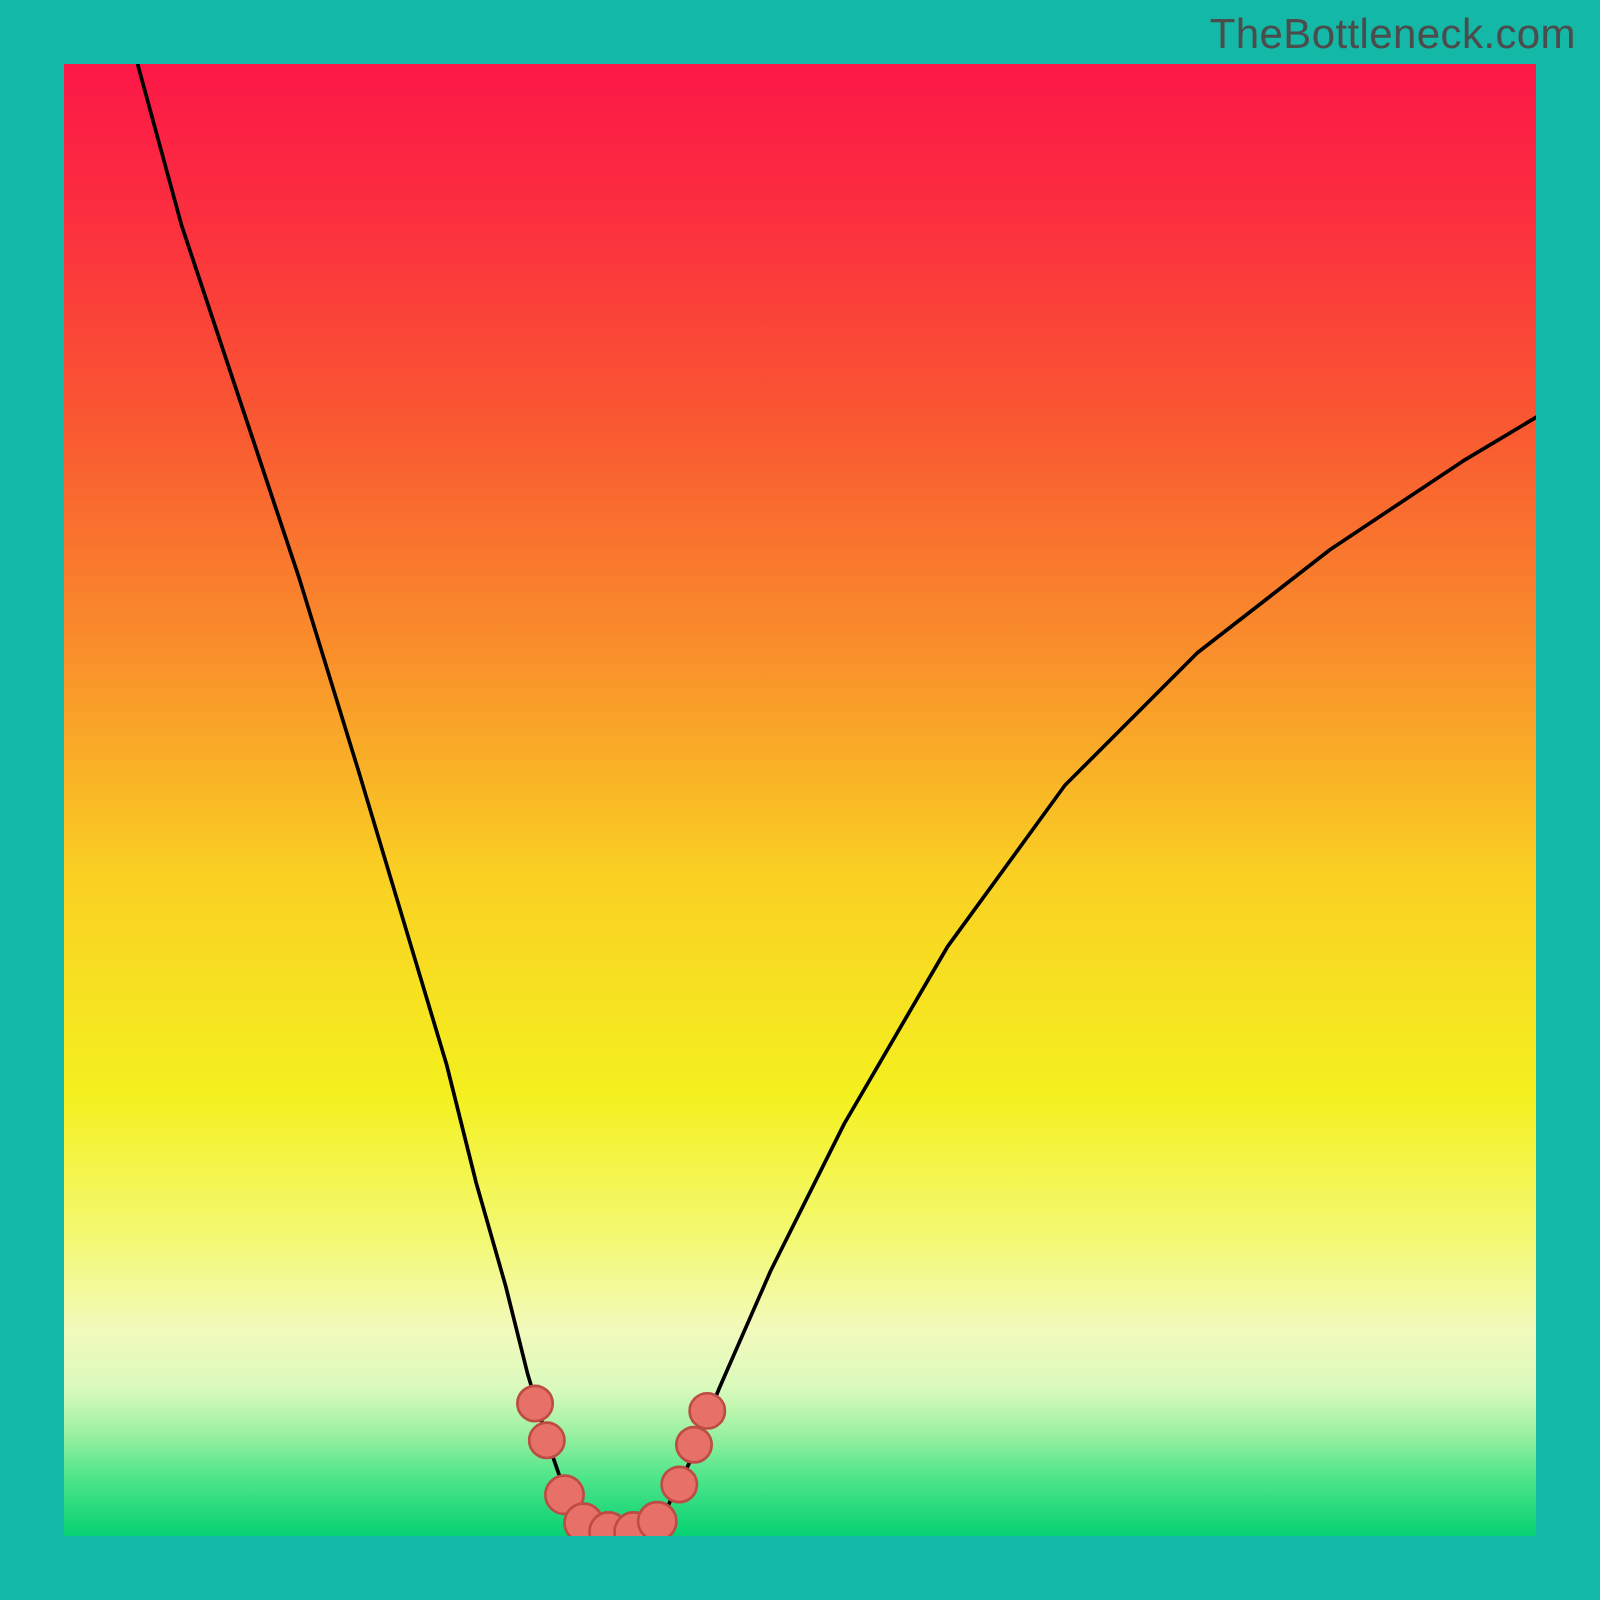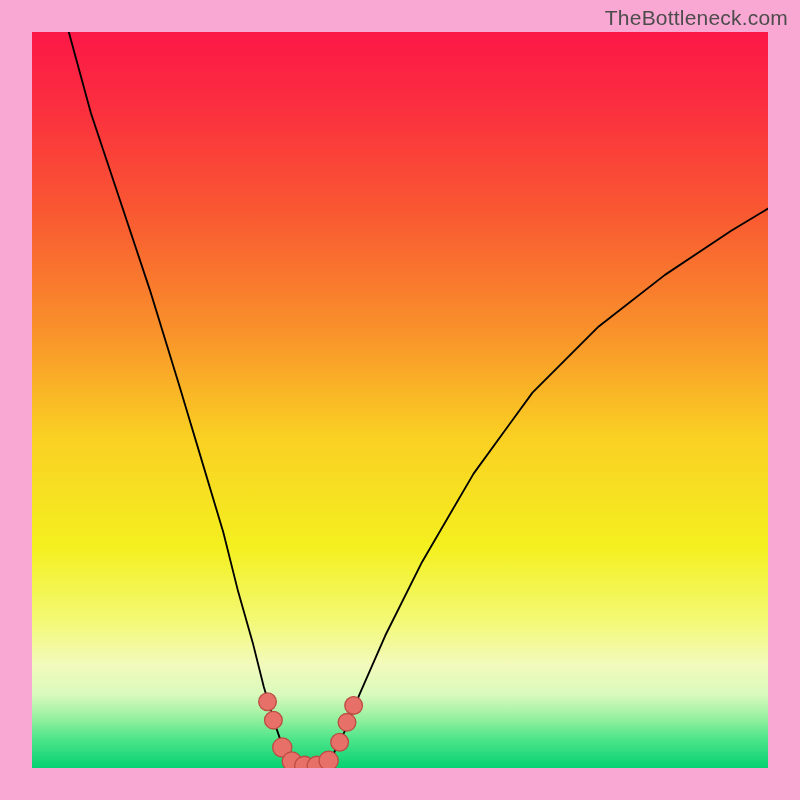--- a/index.html
+++ b/index.html
@@ -10,21 +10,21 @@
     overflow: hidden;
     background: #000;
     font-family: Arial, Helvetica, sans-serif;
   }
   .frame {
     position: absolute;
     top: 0;
     left: 0;
     width: 800px;
     height: 800px;
-    background: #f9a8d4;
+    background: #14b8a6;
   }
   .plot-area {
     position: absolute;
     top: 32px;
     left: 32px;
     width: 736px;
     height: 736px;
     overflow: hidden;
   }
   .gradient {

